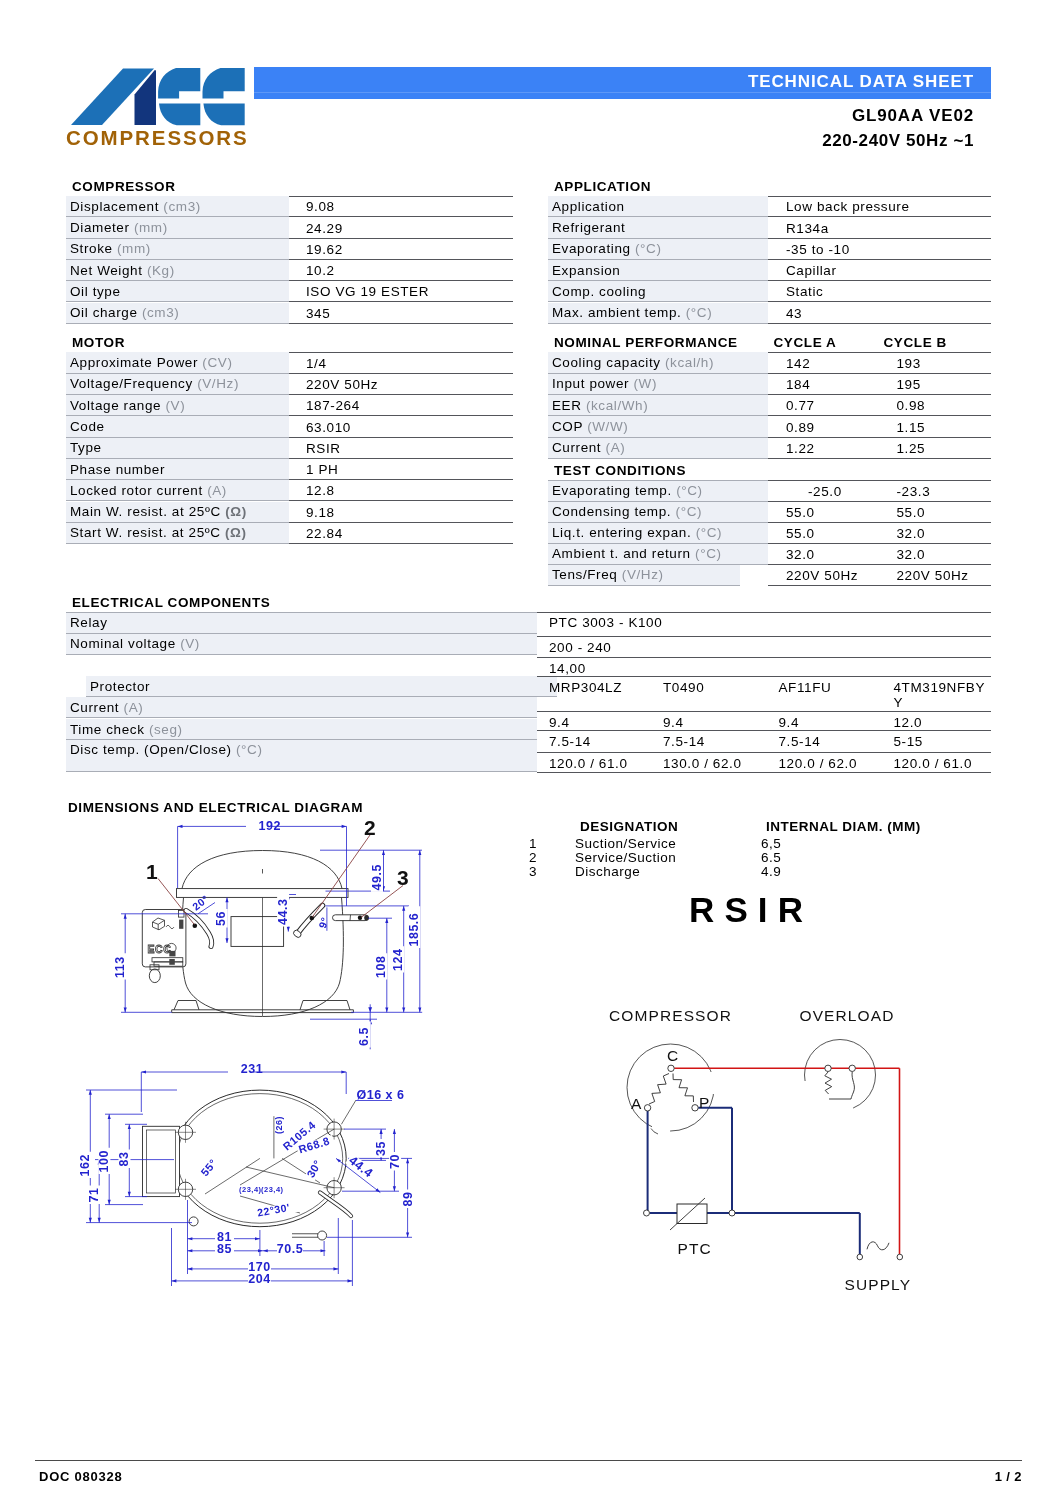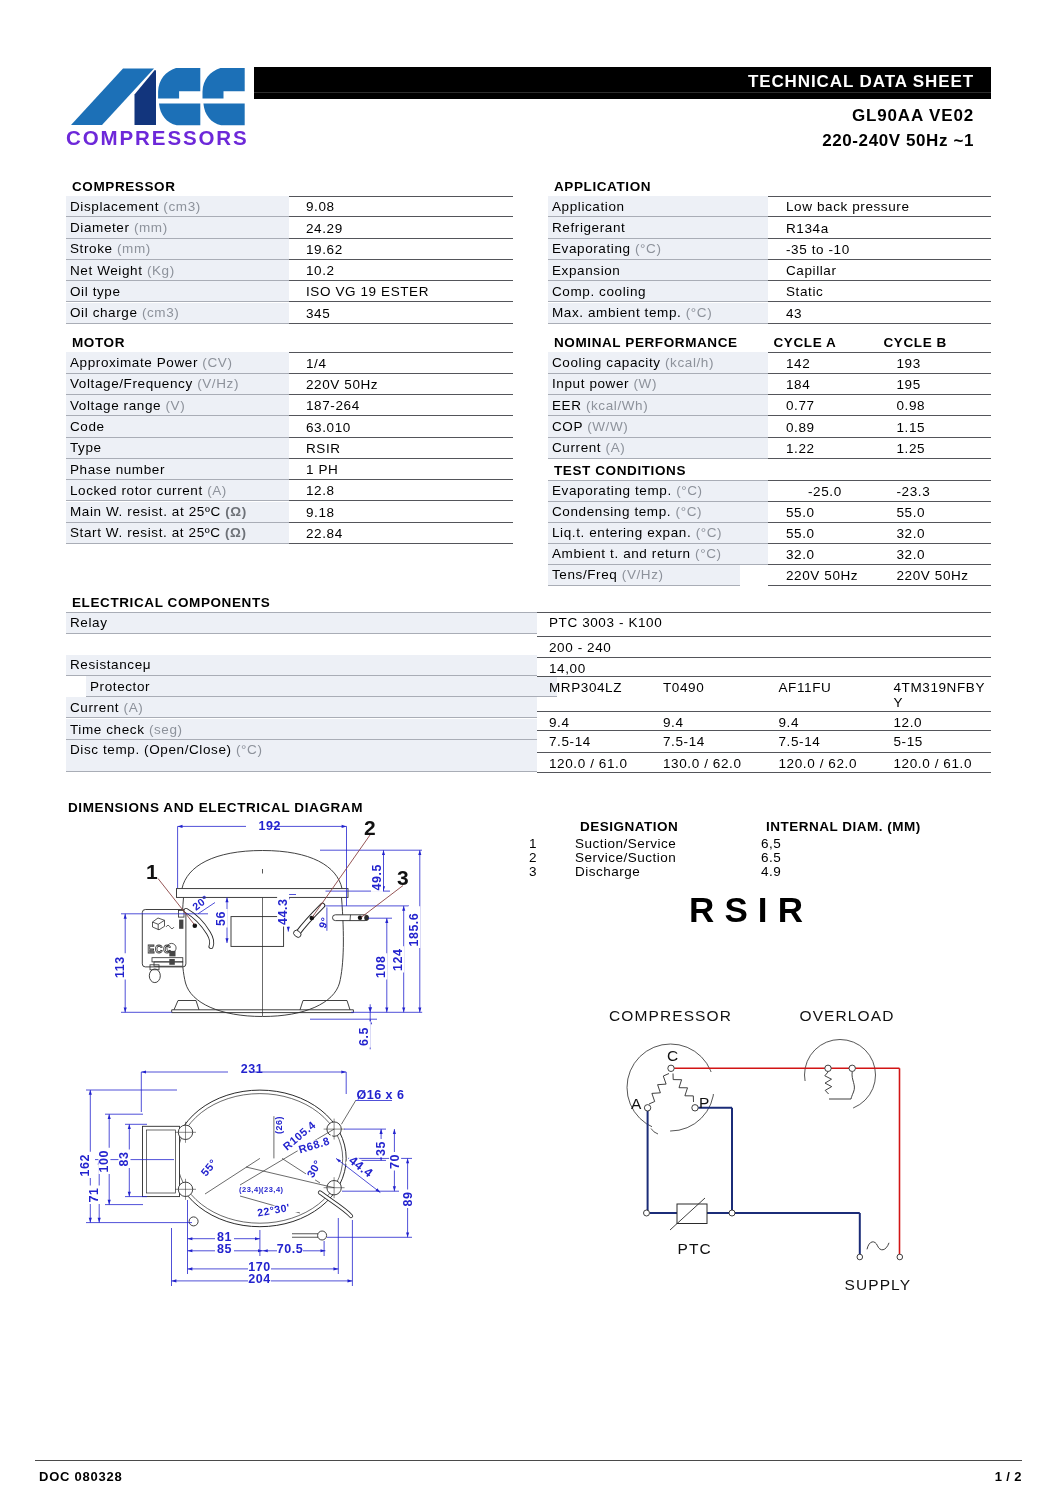--- a/index.html
+++ b/index.html
@@ -18,22 +18,22 @@
 <div id="page">
 
 <svg class="a" style="left:0;top:0;" width="260" height="150" viewBox="0 0 260 150">
 <polygon points="71,125 123,68.5 154,68.5 102,125" fill="#1C70B7"></polygon>
 <polygon points="154.8,70 134.5,94.5 134.5,125 156,125 156,70.5" fill="#12357D"></polygon>
 <path d="M200.3,67.9 L176,67.9 C165.5,71.2 158.6,79.5 158.1,91.5 L158.1,98.4 L179.1,98.4 L179.1,91.3 L200.3,91.3 Z" fill="#1C70B7"></path>
 <path d="M159,103.5 L200.3,103.5 L200.3,125.2 L176.7,125.2 C166.5,123.2 160,114.8 159,103.5 Z" fill="#1C70B7"></path>
 <path d="M244.7,67.9 L220.4,67.9 C209.9,71.2 203,79.5 202.5,91.5 L202.5,98.4 L223.5,98.4 L223.5,91.3 L244.7,91.3 Z" fill="#1C70B7"></path>
 <path d="M203.4,103.5 L244.7,103.5 L244.7,125.2 L221.1,125.2 C210.9,123.2 204.4,114.8 203.4,103.5 Z" fill="#1C70B7"></path>
 </svg>
-<div class="a" style="left:66px;top:126.4px;font-size:20.5px;font-weight:bold;color:#6d28d9;letter-spacing:1.9px;">COMPRESSORS</div>
-<div class="a" style="left:254px;top:67px;width:737px;height:31.5px;background:#000000;">
+<div class="a" style="left:66px;top:126.4px;font-size:20.5px;font-weight:bold;color:#a16207;letter-spacing:1.9px;">COMPRESSORS</div>
+<div class="a" style="left:254px;top:67px;width:737px;height:31.5px;background:#3b82f6;">
 <div style="position:absolute;left:0;right:0;bottom:6px;height:1px;background:rgba(255,255,255,0.18);"></div>
 <div style="position:absolute;right:17px;top:5px;color:#fff;font-size:17px;font-weight:bold;letter-spacing:0.9px;">TECHNICAL DATA SHEET</div>
 </div>
 <div class="a" style="left:654px;top:105.8px;width:320px;text-align:right;font-size:17px;font-weight:bold;letter-spacing:0.85px;">GL90AA VE02</div>
 <div class="a" style="left:654px;top:130.5px;width:320px;text-align:right;font-size:17px;font-weight:bold;letter-spacing:0.6px;">220-240V 50Hz ~1</div>
 <div class="a tt" style="left:72px;top:178.5px;">COMPRESSOR</div>
     <div class="a hl" style="left:66px;top:195.5px;width:223px;"></div>
     <div class="a dl" style="left:289px;top:195.5px;width:224px;"></div>
 <div class="a lb" style="left:66px;top:196px;width:223px;height:21.3px;">
       <span>Displacement <span class="u">(cm3)</span></span>
@@ -213,22 +213,22 @@
     </div>
     <div class="a vc" style="left:768px;top:564.9px;width:223px;height:21px;"></div>
     <div class="a vtx" style="left:786px;top:568.1px;">220V 50Hz</div>
     <div class="a vtx" style="left:896.5px;top:568.1px;">220V 50Hz</div>
 <div class="a tt" style="left:72px;top:594.5px;">ELECTRICAL COMPONENTS</div>
 <div class="a hl" style="left:66px;top:611.5px;width:471px;"></div>
 <div class="a dl" style="left:537px;top:611.5px;width:454px;"></div>
 <div class="a lb" style="left:66px;top:612.5px;width:471px;height:21.2px;align-items:flex-start;">
       <span style="margin-top:2.5px;">Relay</span>
     </div>
-<div class="a lb" style="left:66px;top:654.9px;width:471px;height:21.2px;align-items:flex-start;">
-      <span style="margin-top:2.5px;">Resistanceμ</span>
+<div class="a lb" style="left:66px;top:633.7px;width:471px;height:21.2px;align-items:flex-start;">
+      <span style="margin-top:2.5px;">Nominal voltage <span class="u">(V)</span></span>
     </div>
 <div class="a lb" style="left:66px;top:676.1px;width:471px;height:21.2px;align-items:flex-start;margin-left:20px;">
       <span style="margin-top:2.5px;">Protector</span>
     </div>
 <div class="a lb" style="left:66px;top:697.3px;width:471px;height:21.2px;align-items:flex-start;">
       <span style="margin-top:2.5px;">Current <span class="u">(A)</span></span>
     </div>
 <div class="a lb" style="left:66px;top:718.5px;width:471px;height:21.2px;align-items:center;">
       <span style="margin-top:2.5px;">Time check <span class="u">(seg)</span></span>
     </div>

